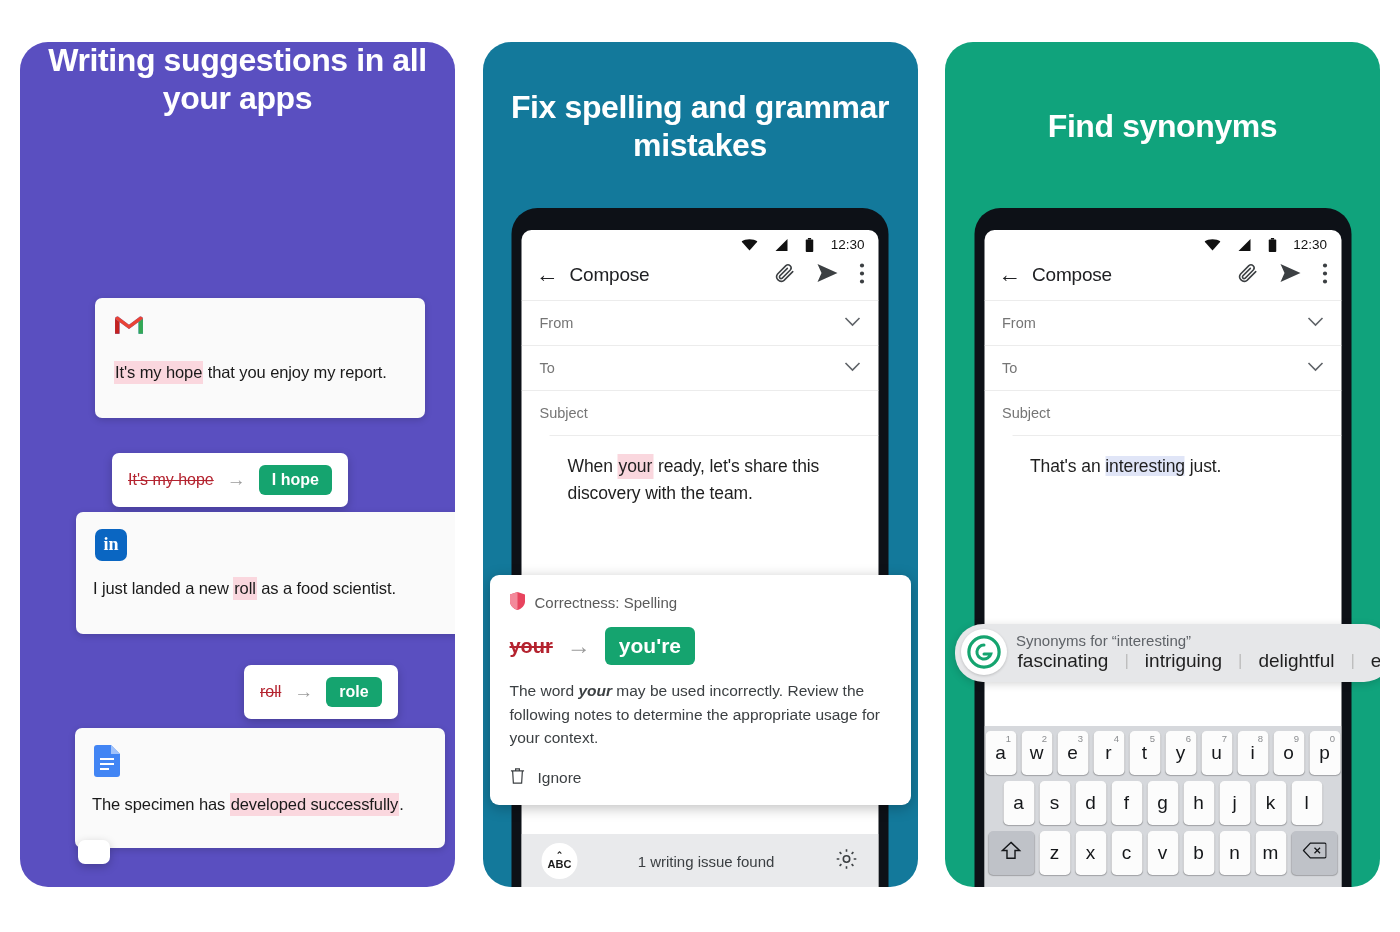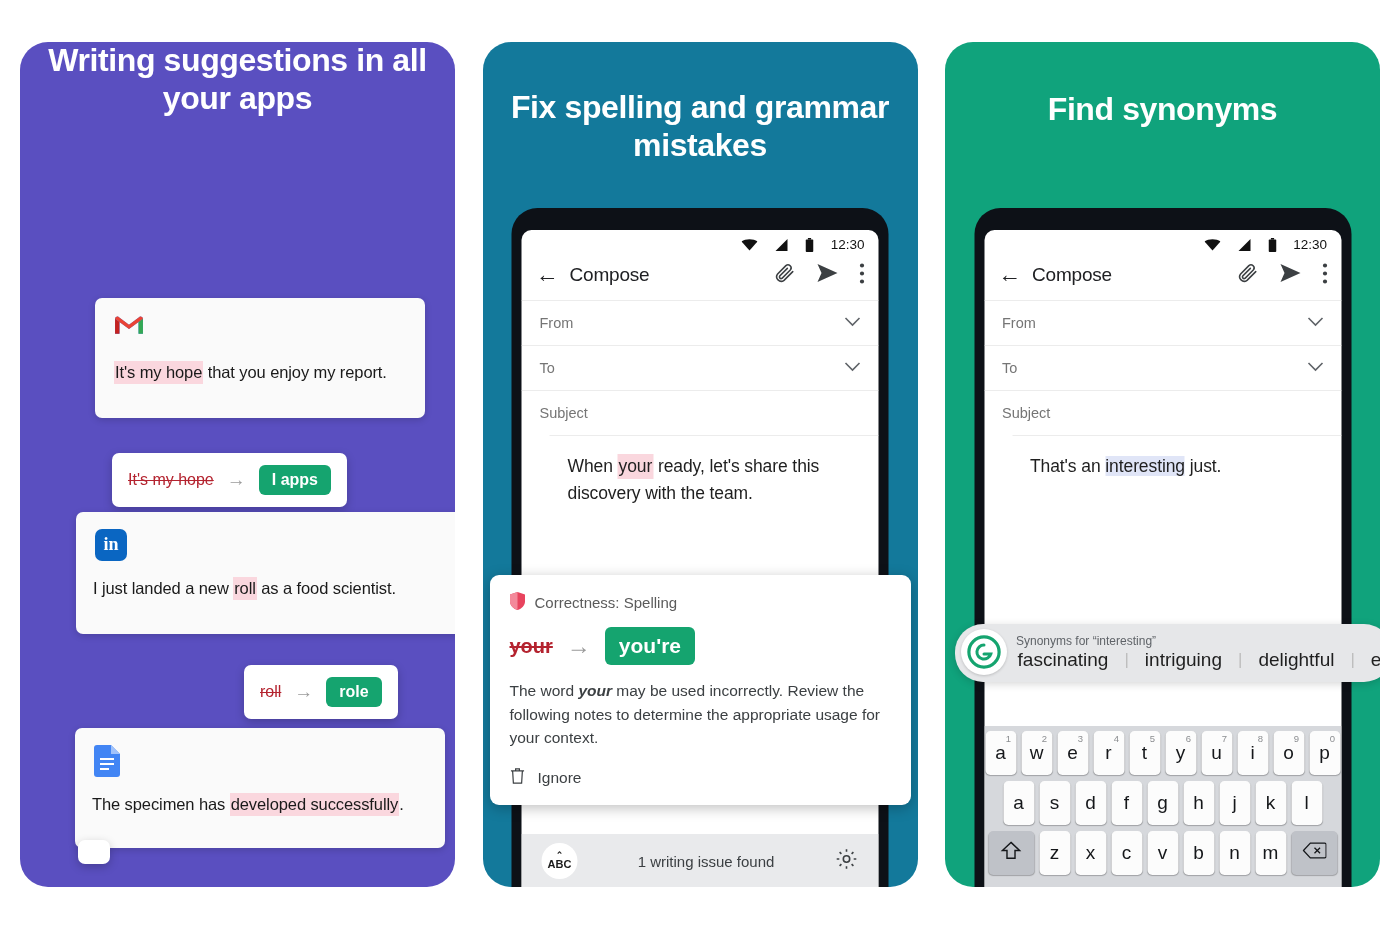--- a/index.html
+++ b/index.html
@@ -33,21 +33,21 @@
     line-height: 1.18;
     letter-spacing: -0.4px;
     padding: 0 28px;
   }
   #panel-apps   { background: #5a4fc0; }
   #panel-spell  { background: #13799b; }
   #panel-syn    { background: #10a37c; }
 
   #panel-apps .panel-title  { }
   #panel-spell .panel-title { margin-top: 47px; }
-  #panel-syn .panel-title   { margin-top: 49px; }
+  #panel-syn .panel-title   { margin-top: 66px; }
 
   
   .app-block { position: relative; }
   .app-card {
     position: absolute;
     background: #fafafa;
     border-radius: 7px;
     box-shadow: 0 2px 7px rgba(0,0,0,.17);
   }
   .app-icon { position: absolute; }
@@ -198,21 +198,21 @@
     overflow: hidden;
   }
   .gram-logo {
     width: 46px; height: 46px; border-radius: 50%;
     background: #fff; margin: 0 9px 0 6px;
     display: flex; align-items: center; justify-content: center;
     flex: 0 0 auto;
     box-shadow: 0 1px 3px rgba(0,0,0,.18);
   }
   .syn-right { flex: 1; min-width: 0; }
-  .syn-label { font-size: 12px; color: #5f6368; margin-bottom: 1px; }
+  .syn-label { font-size: 15px; color: #5f6368; margin-bottom: 1px; }
   .syn-words { display: flex; align-items: center; font-size: 19px; color: #1f1f1f; justify-content: flex-end; }
   .syn-words span.w { white-space: nowrap; }
   .syn-sep { color: #bdbdbd; padding: 0 16px; font-size: 17px; }
 
   
   .kb {
     position: absolute; left: 0; right: 0; bottom: 0;
     background: #d6d8dc;
     padding: 5px 4px 7px 4px;
   }
@@ -259,21 +259,21 @@
             <path d="M7 11l13 9.5L33 11v-.1L20 20.4 7 10.9Z" fill="#fbbc04"></path>
           </svg>
         </div>
         <div class="app-text" style="left:19px; top:65px;">
           <span class="hl">It's my hope</span><span> that you enjoy my report.</span>
         </div>
       </div>
       <div class="sugg-pop" style="left:92px; top:335px;">
         <span class="strike">It's my hope</span>
         <span class="arrow">→</span>
-        <span class="chip">I apps</span>
+        <span class="chip">I hope</span>
       </div>
 
       <div class="app-card" style="left:56px; top:394px; width:420px; height:122px;">
         <div class="app-icon" style="left:19px; top:17px;">
           <div class="li-ic">in</div>
         </div>
         <div class="app-text" style="left:17px; top:67px;">
           <span>I just landed a new </span><span class="hl">roll</span><span> as a food scientist.</span>
         </div>
       </div>

